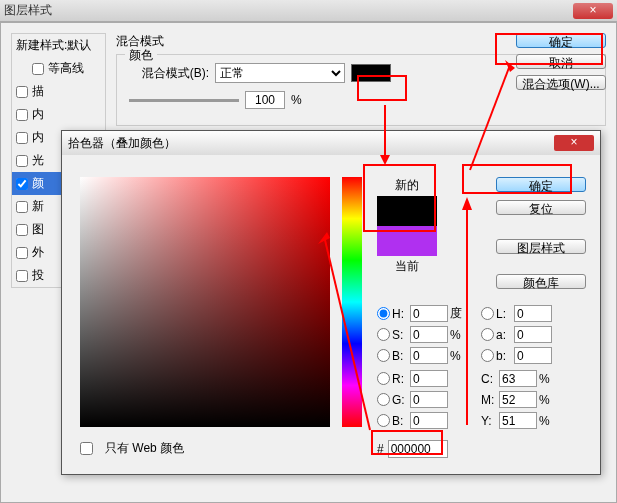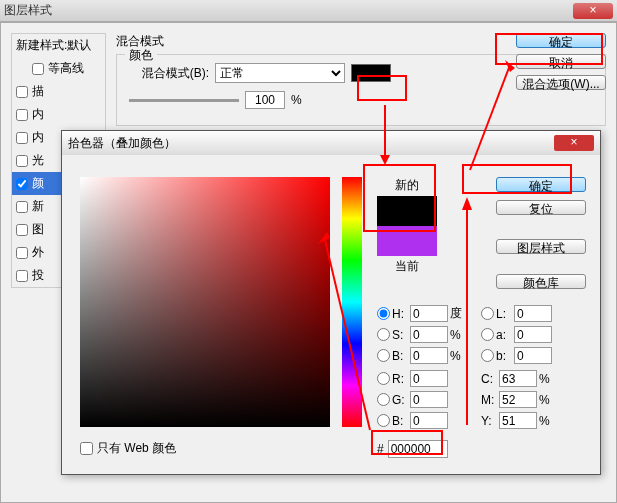--- a/index.html
+++ b/index.html
@@ -54,21 +54,21 @@
 .value-grid { position: absolute; left: 315px; top: 150px; right: 14px; }
 .val-row { display: flex; align-items: center; gap: 4px; margin-bottom: 4px; }
 .val-left { display: flex; align-items: center; width: 100px; }
 .val-right { display: flex; align-items: center; width: 100px; }
 .val-row input[type=radio] { margin-right: 2px; }
 .val-lbl { width: 18px; }
 .val-input { width: 38px; height: 17px; border: 1px solid #999; text-align: left; padding-left: 2px; }
 .hex-row { position: absolute; left: 315px; top: 285px; display: flex; align-items: center; gap: 4px; }
 .hex-input { width: 60px; height: 18px; border: 1px solid #999; padding-left: 2px; }
 
-.web-only { position: absolute; left: 18px; top: 285px; display: flex; align-items: center; gap: 4px; }
+.web-only { position: absolute; left: 18px; top: 285px; display: flex; align-items: center; gap: 12px; }
 
 
 .red-box { position: absolute; border: 2px solid #f00; pointer-events: none; }
 .red-arrow { position: absolute; pointer-events: none; }
 .red-arrow svg { overflow: visible; }
 </style>
 </head>
 <body>
 
 <div class="title-bar">

